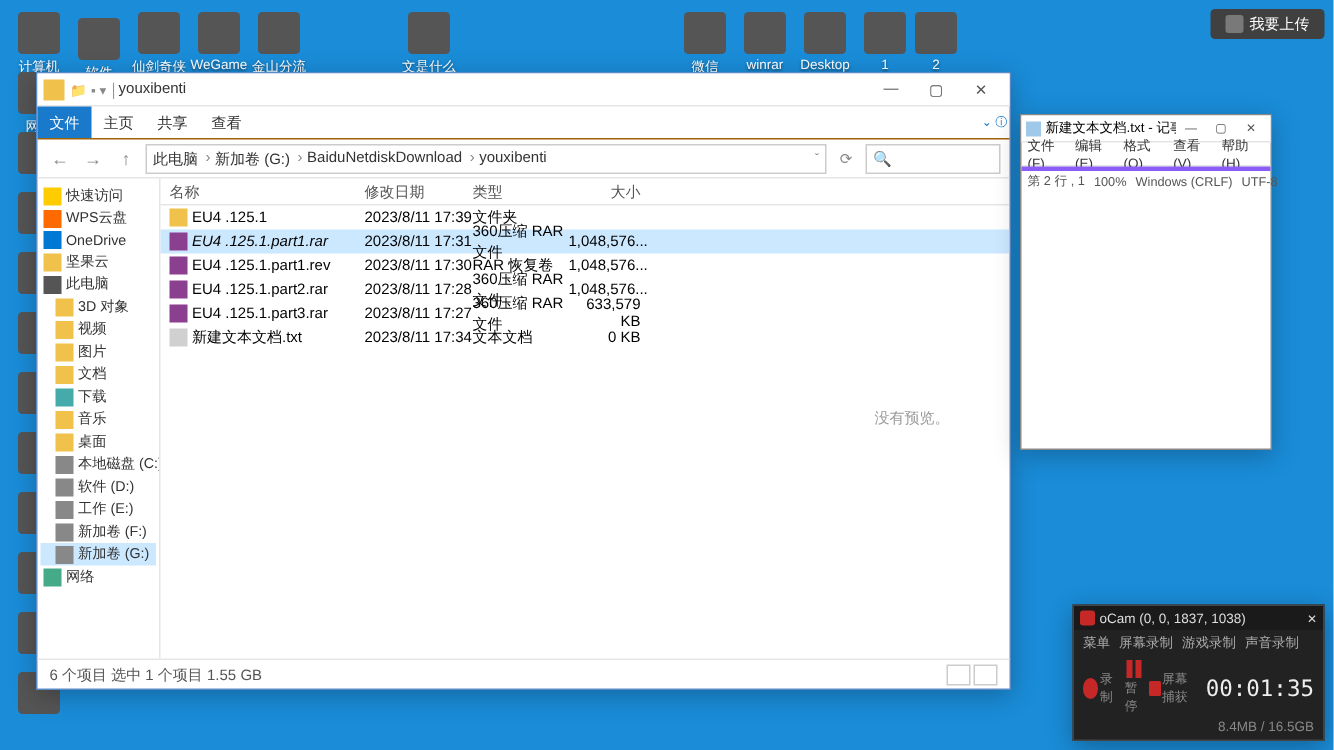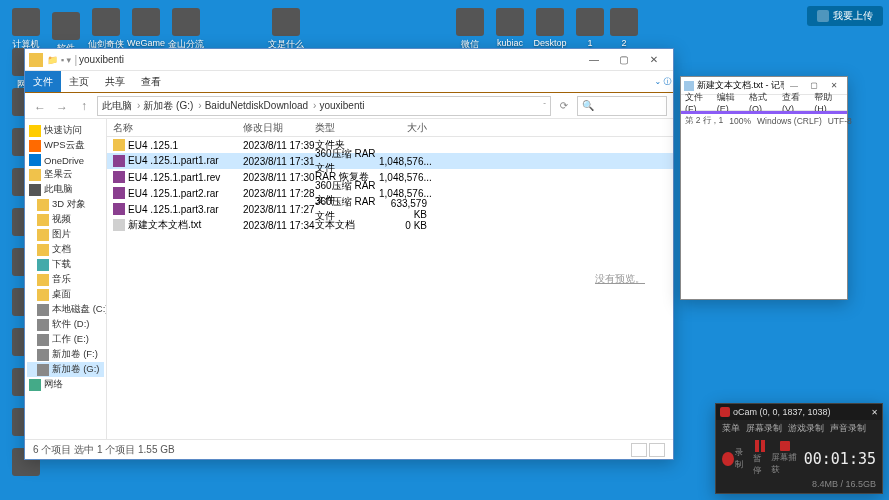--- a/index.html
+++ b/index.html
@@ -4,21 +4,21 @@
 <style>
 * { margin: 0; padding: 0; box-sizing: border-box; font-family: "Microsoft YaHei", "Segoe UI", sans-serif; }
 body { width: 889px; height: 500px; background: #1a8cd8; overflow: hidden; position: relative; font-size: 11px; }
 
 
 .desktop { position: absolute; inset: 0; }
 .di { position: absolute; width: 40px; text-align: center; color: #fff; font-size: 9px; text-shadow: 0 1px 2px rgba(0,0,0,.5); }
 .di .ico { width: 28px; height: 28px; margin: 0 auto 2px; background: #555; border-radius: 3px; }
 
 
-.upload-btn { position: absolute; top: 6px; right: 6px; background: #0369a1; color: #fff; padding: 3px 10px; border-radius: 3px; font-size: 10px; display: flex; align-items: center; gap: 4px; }
+.upload-btn { position: absolute; top: 6px; right: 6px; background: #404040; color: #fff; padding: 3px 10px; border-radius: 3px; font-size: 10px; display: flex; align-items: center; gap: 4px; }
 .upload-icon { width: 12px; height: 12px; background: rgba(255,255,255,.3); border-radius: 2px; }
 
 
 .explorer { position: absolute; left: 24px; top: 48px; width: 650px; height: 412px; background: #fff; border: 1px solid #5a8ac6; box-shadow: 0 4px 16px rgba(0,0,0,.25); display: flex; flex-direction: column; }
 .ex-title { height: 22px; background: #fff; display: flex; align-items: center; padding: 0 4px; border-bottom: 1px solid #e5e5e5; }
 .ex-title .ticon { width: 14px; height: 14px; background: #f0c24b; margin-right: 4px; }
 .ex-title .path { flex: 1; font-size: 10px; color: #333; }
 .ex-title .winbtn { width: 30px; height: 18px; display: flex; align-items: center; justify-content: center; color: #555; font-size: 10px; }
 
 .ribbon { height: 22px; display: flex; align-items: stretch; font-size: 10px; border-bottom: 1px solid #a16207; }
@@ -47,21 +47,21 @@
 
 .file-list { flex: 1; position: relative; font-size: 10px; }
 .fl-header { display: flex; border-bottom: 1px solid #e5e5e5; height: 18px; align-items: center; color: #555; padding-left: 6px; }
 .col-name { width: 130px; }
 .col-date { width: 72px; }
 .col-type { width: 64px; }
 .col-size { width: 56px; text-align: right; padding-right: 8px; }
 .fl-row { display: flex; align-items: center; padding: 1px 0 1px 6px; height: 16px; }
 .fl-row.sel { background: #cce8ff; }
 .fl-row .ico { width: 12px; height: 12px; margin-right: 3px; }
-.no-preview { position: absolute; right: 28px; top: 50%; transform: translateY(-50%); color: #999; font-size: 10px; text-decoration: underline; }
+.no-preview { position: absolute; right: 40px; top: 50%; transform: translateY(-50%); color: #999; font-size: 10px; }
 
 .status-bar { height: 20px; border-top: 1px solid #e5e5e5; display: flex; align-items: center; padding: 0 8px; font-size: 10px; color: #555; }
 .sb-right { margin-left: auto; display: flex; gap: 2px; }
 .sb-view { width: 16px; height: 14px; border: 1px solid #ccc; }
 
 
 .notepad { position: absolute; left: 680px; top: 76px; width: 168px; height: 224px; background: #fff; border: 1px solid #888; box-shadow: 0 4px 16px rgba(0,0,0,.25); display: flex; flex-direction: column; }
 .np-title { height: 18px; background: #fff; display: flex; align-items: center; padding: 0 3px; border-bottom: 1px solid #e5e5e5; font-size: 9px; }
 .np-title .ico { width: 10px; height: 10px; background: #a0c8e8; margin-right: 3px; }
 .np-title .t { flex: 1; white-space: nowrap; overflow: hidden; }
@@ -121,21 +121,21 @@
       <div class="di" style="left: 266px; top: 8px;">
         <div class="ico"></div>
         <div>文是什么格式</div>
       </div>
       <div class="di" style="left: 450px; top: 8px;">
         <div class="ico"></div>
         <div>微信</div>
       </div>
       <div class="di" style="left: 490px; top: 8px;">
         <div class="ico"></div>
-        <div>kubiac</div>
+        <div>winrar</div>
       </div>
       <div class="di" style="left: 530px; top: 8px;">
         <div class="ico"></div>
         <div>Desktop</div>
       </div>
       <div class="di" style="left: 570px; top: 8px;">
         <div class="ico"></div>
         <div>1</div>
       </div>
       <div class="di" style="left: 604px; top: 8px;">
@@ -322,21 +322,21 @@
           <div class="fl-row">
             <span class="col-name" style="display:flex;align-items:center;">
               <span class="ico ico-folder"></span>
               <span>EU4 .125.1</span>
             </span>
             <span class="col-date">2023/8/11 17:39</span>
             <span class="col-type">文件夹</span>
             <span class="col-size"></span>
           </div>
           <div class="fl-row sel">
-            <span class="col-name" style="display:flex;align-items:flex-start;">
+            <span class="col-name" style="display:flex;align-items:flex-end;font-style:italic;">
               <span class="ico ico-rar"></span>
               <span>EU4 .125.1.part1.rar</span>
             </span>
             <span class="col-date">2023/8/11 17:31</span>
             <span class="col-type">360压缩 RAR 文件</span>
             <span class="col-size">1,048,576...</span>
           </div>
           <div class="fl-row">
             <span class="col-name" style="display:flex;align-items:center;">
               <span class="ico ico-rar"></span>
@@ -427,21 +427,21 @@
       <span class="rec-btn"></span>
       <span class="rec-sub">录制</span>
     </div>
     <div style="display:flex;flex-direction:column;align-items:center;gap:1px;">
       <span class="rec-pause">
           <span></span>
           <span></span>
         </span>
       <span class="rec-sub">暂停</span>
     </div>
-    <div style="display:flex;flex-direction:column;align-items:center;gap:1px;">
+    <div style="display:flex;flex-direction:row;align-items:center;gap:1px;">
       <span class="rec-stop"></span>
       <span class="rec-sub">屏幕捕获</span>
     </div>
     <span class="rec-time">00:01:35</span>
   </div>
   <div class="rec-foot">
     <span></span>
     <span>8.4MB / 16.5GB</span>
   </div>
 </div>

